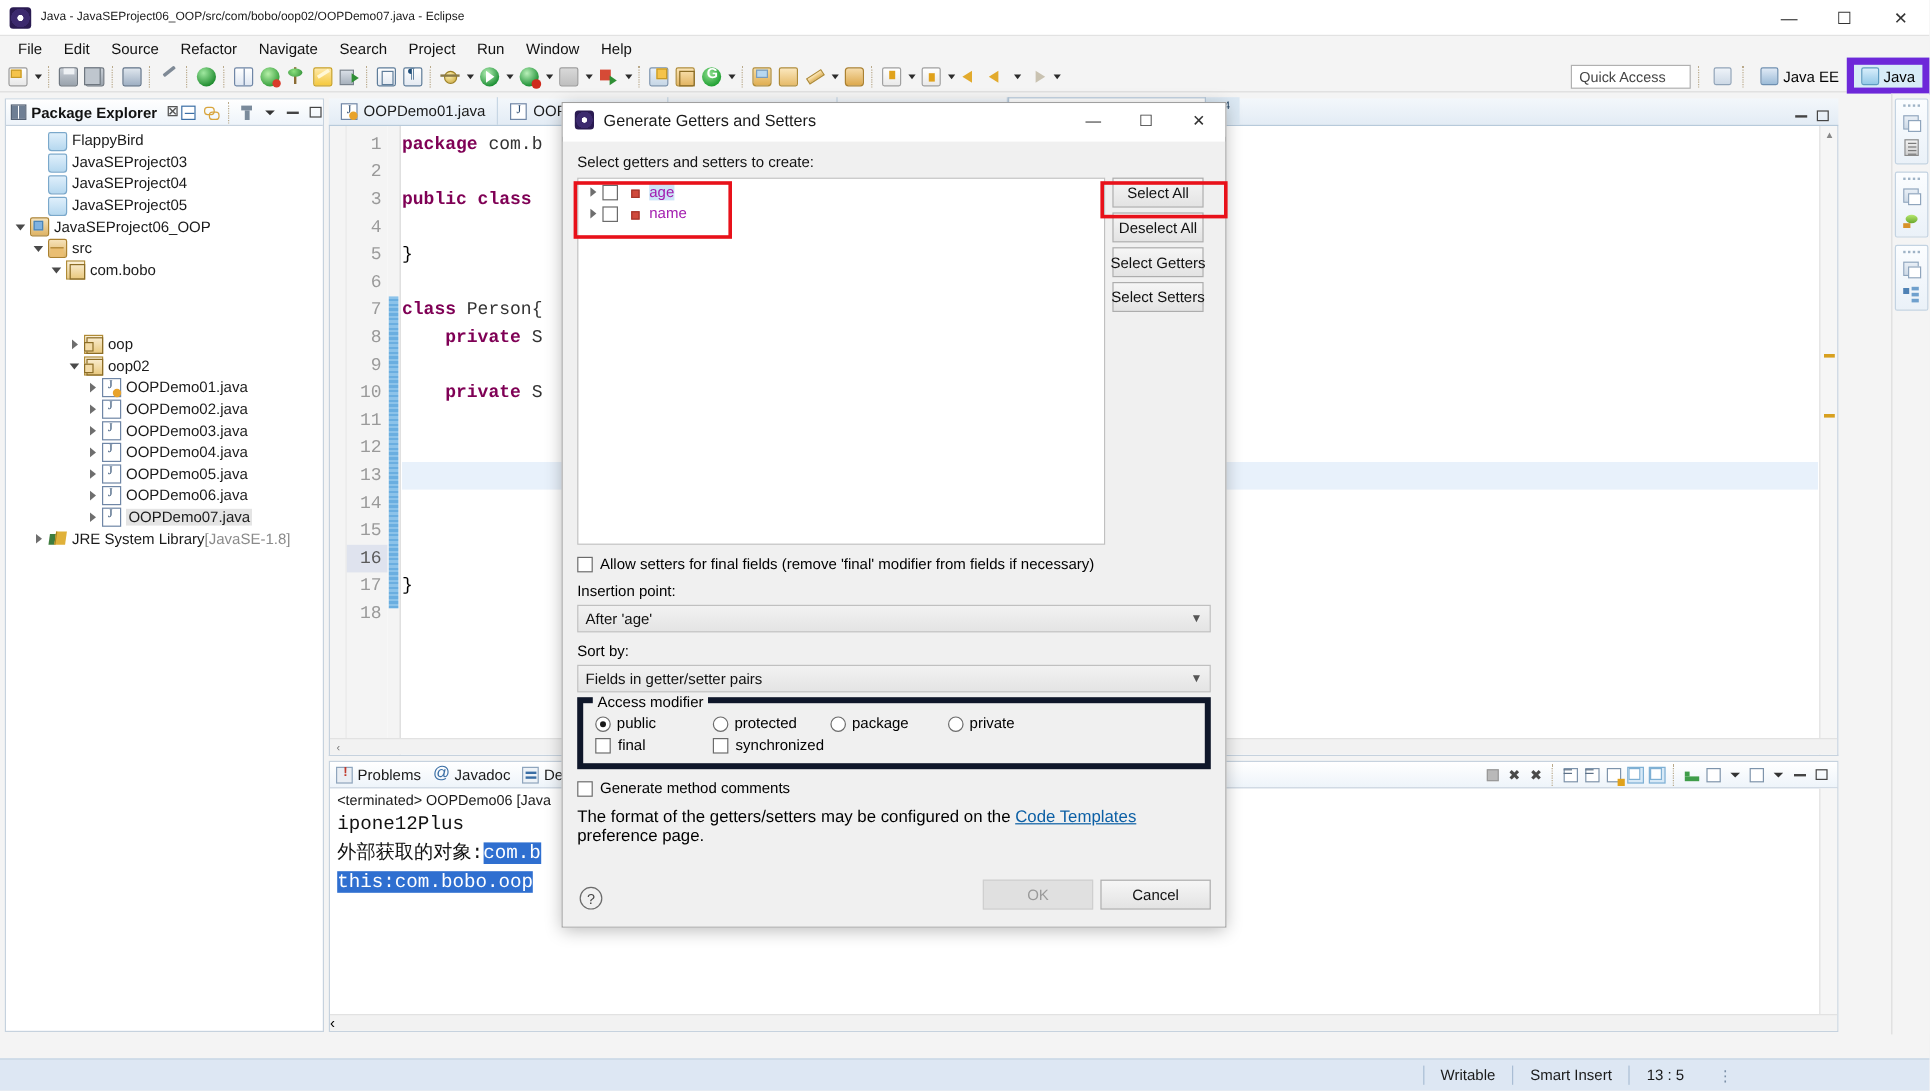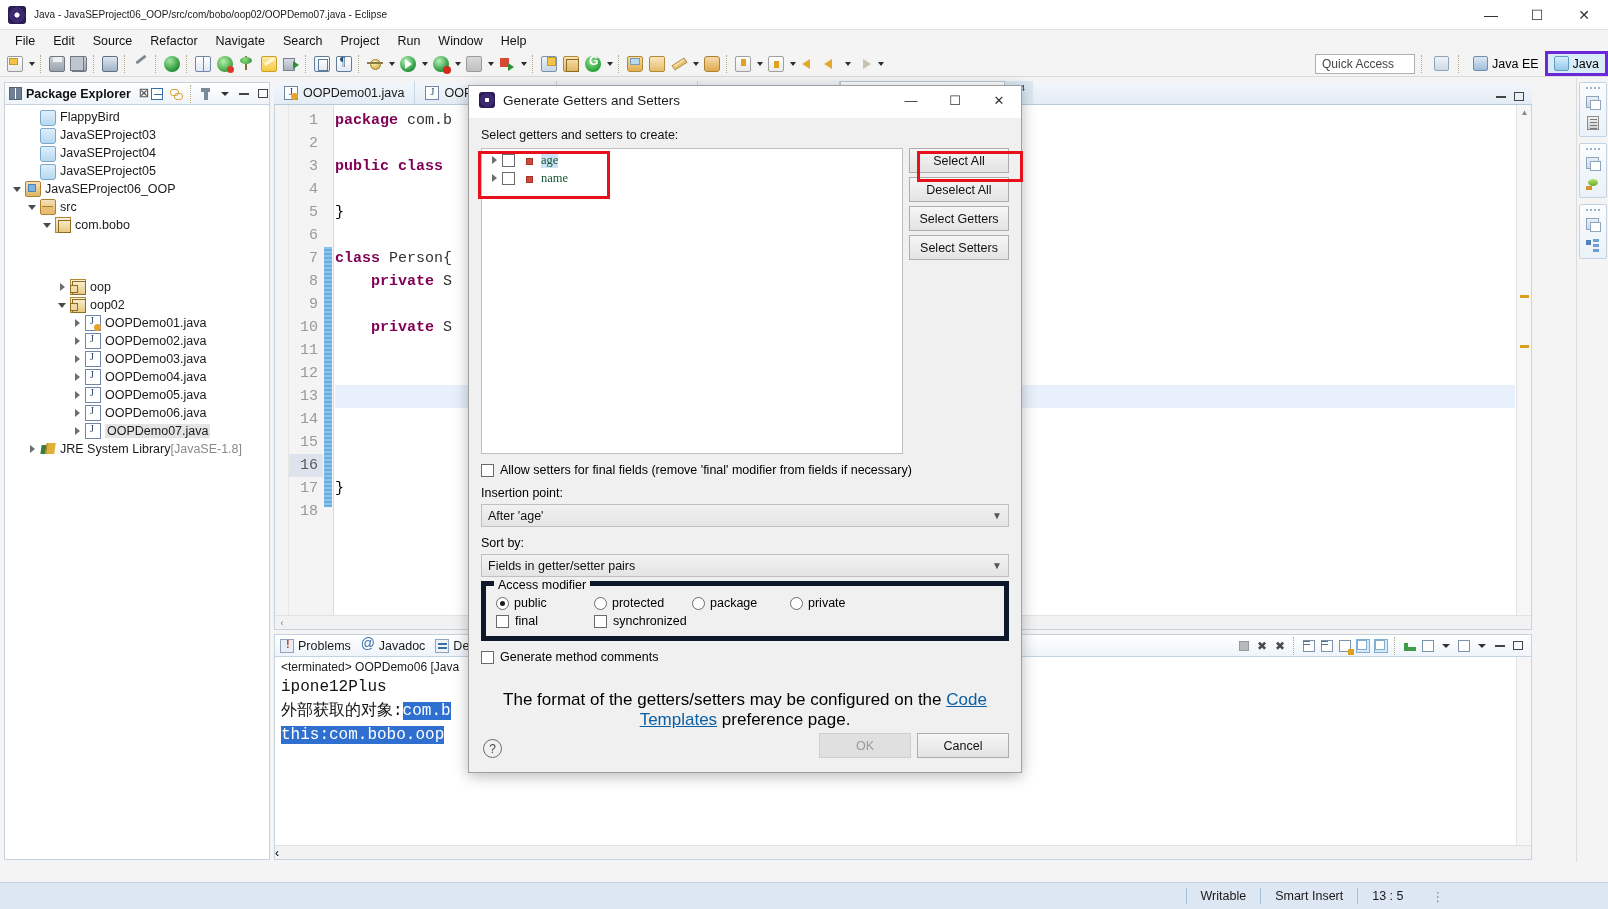--- a/index.html
+++ b/index.html
@@ -139,21 +139,21 @@
     width: 100px; height: 20px;
     border: 1px solid #b0b0b0; background: #fff;
     font-size: 12px; color: #444; padding-left: 6px; line-height: 18px;
     white-space: nowrap; flex: 0 0 auto;
   }
   .persp-sep { width: 3px; height: 18px; border-left: 1px dotted #b9a98a; margin: 0 6px; flex:0 0 auto;}
   .persp-btn {
     display: flex; align-items: center; gap: 4px;
     padding: 2px 6px; font-size: 12.5px; white-space: nowrap; flex: 0 0 auto;
   }
-  .persp-btn.active { background: #d7ecf7; border: 3px solid #6d28d9; }
+  .persp-btn.active { background: #d7ecf7; border: 6px solid #6d28d9; }
   .persp-ic { width: 15px; height: 15px; border-radius:2px; position:relative;}
   .persp-ic.ee { background: linear-gradient(#dfe9f5,#9dbcd8); border:1px solid #6d8eb0;}
   .persp-ic.java { background: linear-gradient(#d8eefb,#94c9e8); border:1px solid #5f9cc0;}
   .persp-ic.open { background: linear-gradient(#eef3f9,#cdd9e6); border:1px solid #90a3b8;}
 
   
   .main {
     position: absolute; left: 0; top: 78px; width: 1608px; height: 784px;
     background: #f4f4f4;
   }
@@ -426,25 +426,25 @@
   .list-box {
     width: 440px; height: 306px; background: #fff; border: 1px solid #c0c0c0;
     padding-top: 2px;
   }
   .lb-row { display:flex; align-items:center; height: 18px; padding-left: 4px; font-size: 12.5px; }
   .lb-tw { width:16px;height:16px;display:flex;align-items:center;justify-content:center;}
   .lb-tw::after{content:"";border-top:4px solid transparent;border-bottom:4px solid transparent;border-left:5px solid #6e6e6e;}
   .lb-cb { width: 13px; height: 13px; border: 1px solid #6b6b6b; background:#fff; margin-right: 8px; flex:0 0 auto;}
   .lb-fi { width: 13px; height: 13px; margin-right: 5px; position: relative; flex:0 0 auto;}
   .lb-fi::after{content:"";position:absolute;left:3px;top:4px;width:5px;height:5px;background:#d04a3c;border:1px solid #a5362a;}
-  .lb-name { color: #14532d; font-family: Liberation Serif, serif; }
+  .lb-name { color: #a21caf; }
   .lb-name.sel { background: #cde3f7; }
   .btn-col { display:flex; flex-direction: column; gap: 4px; }
   .dbtn {
-    width: 100px; height: 25px;
+    width: 76px; height: 25px;
     background: linear-gradient(#f6f6f6,#e3e3e3);
     border: 1px solid #adadad;
     font-size: 12.5px; color: #111;
     display:flex; align-items:center; justify-content:center; white-space:nowrap;
   }
   .redbox {
     position: absolute; border: 3px solid #e8111a; pointer-events: none;
   }
   .cb-row { display:flex; align-items:center; margin-top: 9px; font-size: 12.5px; }
   .cbx { width: 13px; height: 13px; border: 1px solid #6b6b6b; background:#fff; margin-right: 6px; flex:0 0 auto;}
@@ -459,21 +459,21 @@
     margin-top: 4px; border: 5px solid #0f172a; padding: 6px 10px 8px 10px; position: relative;
   }
   .group-title {
     position: absolute; top: -8px; left: 8px; background: #f0f0f0; padding: 0 4px; font-size: 12.5px;
   }
   .radio-row { display:flex; align-items:center; margin-top: 4px;}
   .rb { width: 13px; height: 13px; border: 1px solid #6b6b6b; border-radius:50%; background:#fff; margin-right: 5px; position:relative; flex:0 0 auto;}
   .rb.on::after { content:""; position:absolute; left:3px; top:3px; width:5px;height:5px;border-radius:50%;background:#1a1a1a;}
   .r-item { display:flex; align-items:center; font-size:12.5px; }
   .link { color: #0b5fa5; text-decoration: underline; }
-  .dlg-foot-text { font-size: 17px; margin-top: 26px; text-align: center; }
+  .dlg-foot-text { font-size: 14px; margin-top: 8px; }
   .dlg-buttons { position: absolute; right: 12px; bottom: 14px; display:flex; gap: 6px; }
   .fbtn { width: 92px; height: 25px; border:1px solid #adadad; font-size:12.5px; display:flex;align-items:center;justify-content:center;}
   .fbtn.ok { background:#e0e0e0; color:#9a9a9a; border-color:#cfcfcf;}
   .fbtn.cancel { background: linear-gradient(#f6f6f6,#e3e3e3); color:#111;}
   .help-btn {
     position:absolute; left: 14px; bottom: 14px;
     width: 19px; height: 19px; border-radius: 50%; border: 1.5px solid #6b6b6b;
     display:flex; align-items:center; justify-content:center; font-size: 12px; color:#444;
   }
 </style>

